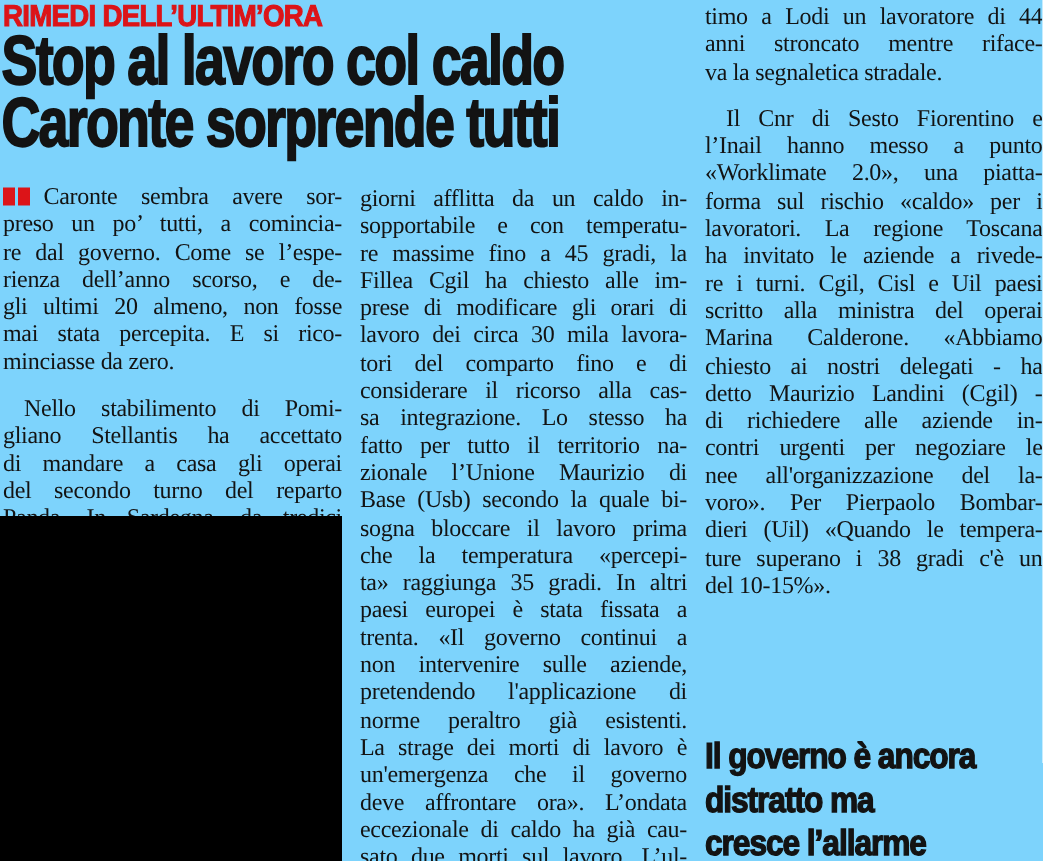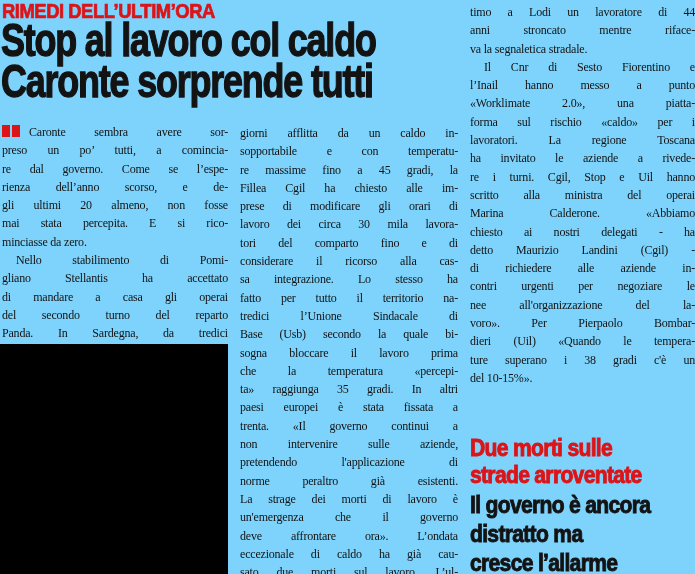--- a/index.html
+++ b/index.html
@@ -30,36 +30,36 @@
     letter-spacing:-1.5px;
     line-height:41px;
     color:#131313;
     -webkit-text-stroke:1.3px #131313;
     white-space:nowrap;
     transform:scaleX(0.78);transform-origin:0 0;
   }
   
   .col{
     position:absolute;
-    font-size:12px;
+    font-size:16px;
     letter-spacing:-0.2px;
     --lh:18.3px;
   }
   .col1{left:2px;top:123px;width:226px;}
   .col2{left:240px;top:124px;width:218px;}
   .col3{left:470px;top:3px;width:225px;}
   .line{
     line-height:var(--lh);
     height:var(--lh);
     overflow:hidden;
     text-align:justify;
     text-align-last:justify;
   }
   .line.pend{text-align-last:left;}
-  .line.indent{text-indent:14px;}
+  .line.indent{text-indent:14px;margin-top:13px;}
   .pmarker{display:inline-block;margin-right:7px;line-height:0;}
   .pmarker i{
     display:inline-block;width:8px;height:12px;
     background:#dc1418;margin-right:2px;
     vertical-align:-1px;
   }
   
   .photo{
     position:absolute;left:0;top:344px;
     width:228px;height:230px;
@@ -117,21 +117,21 @@
       <div class="line">giorni afflitta da un caldo in-</div>
       <div class="line">sopportabile e con temperatu-</div>
       <div class="line">re massime fino a 45 gradi, la</div>
       <div class="line">Fillea Cgil ha chiesto alle im-</div>
       <div class="line">prese di modificare gli orari di</div>
       <div class="line">lavoro dei circa 30 mila lavora-</div>
       <div class="line">tori del comparto fino e di</div>
       <div class="line">considerare il ricorso alla cas-</div>
       <div class="line">sa integrazione. Lo stesso ha</div>
       <div class="line">fatto per tutto il territorio na-</div>
-      <div class="line">tredici l’Unione Sindacale di</div>
+      <div class="line">zionale l’Unione Maurizio di</div>
       <div class="line">Base (Usb) secondo la quale bi-</div>
       <div class="line">sogna bloccare il lavoro prima</div>
       <div class="line">che la temperatura «percepi-</div>
       <div class="line">ta» raggiunga 35 gradi. In altri</div>
       <div class="line">paesi europei è stata fissata a</div>
       <div class="line">trenta. «Il governo continui a</div>
       <div class="line">non intervenire sulle aziende,</div>
       <div class="line">pretendendo l'applicazione di</div>
       <div class="line">norme peraltro già esistenti.</div>
       <div class="line">La strage dei morti di lavoro è</div>
@@ -143,40 +143,36 @@
   <div class="col col3">
       <div class="line">timo a Lodi un lavoratore di 44</div>
       <div class="line">anni stroncato mentre riface-</div>
       <div class="line pend">va la segnaletica stradale.</div>
       <div class="line indent">Il Cnr di Sesto Fiorentino e</div>
       <div class="line">l’Inail hanno messo a punto</div>
       <div class="line">«Worklimate 2.0», una piatta-</div>
       <div class="line">forma sul rischio  «caldo» per i</div>
       <div class="line">lavoratori. La regione Toscana</div>
       <div class="line">ha invitato le aziende a rivede-</div>
-      <div class="line">re i turni. Cgil, Stop e Uil hanno</div>
+      <div class="line">re i turni. Cgil, Cisl e Uil paesi</div>
       <div class="line">scritto alla ministra del operai</div>
       <div class="line">Marina Calderone. «Abbiamo</div>
       <div class="line">chiesto ai nostri delegati - ha</div>
       <div class="line">detto Maurizio Landini (Cgil) -</div>
       <div class="line">di richiedere alle aziende in-</div>
       <div class="line">contri urgenti per negoziare le</div>
       <div class="line">nee all'organizzazione del la-</div>
       <div class="line">voro». Per Pierpaolo Bombar-</div>
       <div class="line">dieri (Uil) «Quando le tempera-</div>
       <div class="line">ture superano i 38 gradi c'è un</div>
       <div class="line pend">del 10-15%».</div>
     </div>
 
   <div class="photo"></div>
 
-  <div class="subhead-red">
-    <div class="sh-line">Due morti sulle</div>
-    <div class="sh-line">strade arroventate</div>
-  </div>
 
   <div class="subhead-black">
     <div class="sh-line">Il governo è ancora</div>
     <div class="sh-line">distratto ma</div>
     <div class="sh-line">cresce l’allarme</div>
   </div>
 
 </div>
 
 </body></html>

